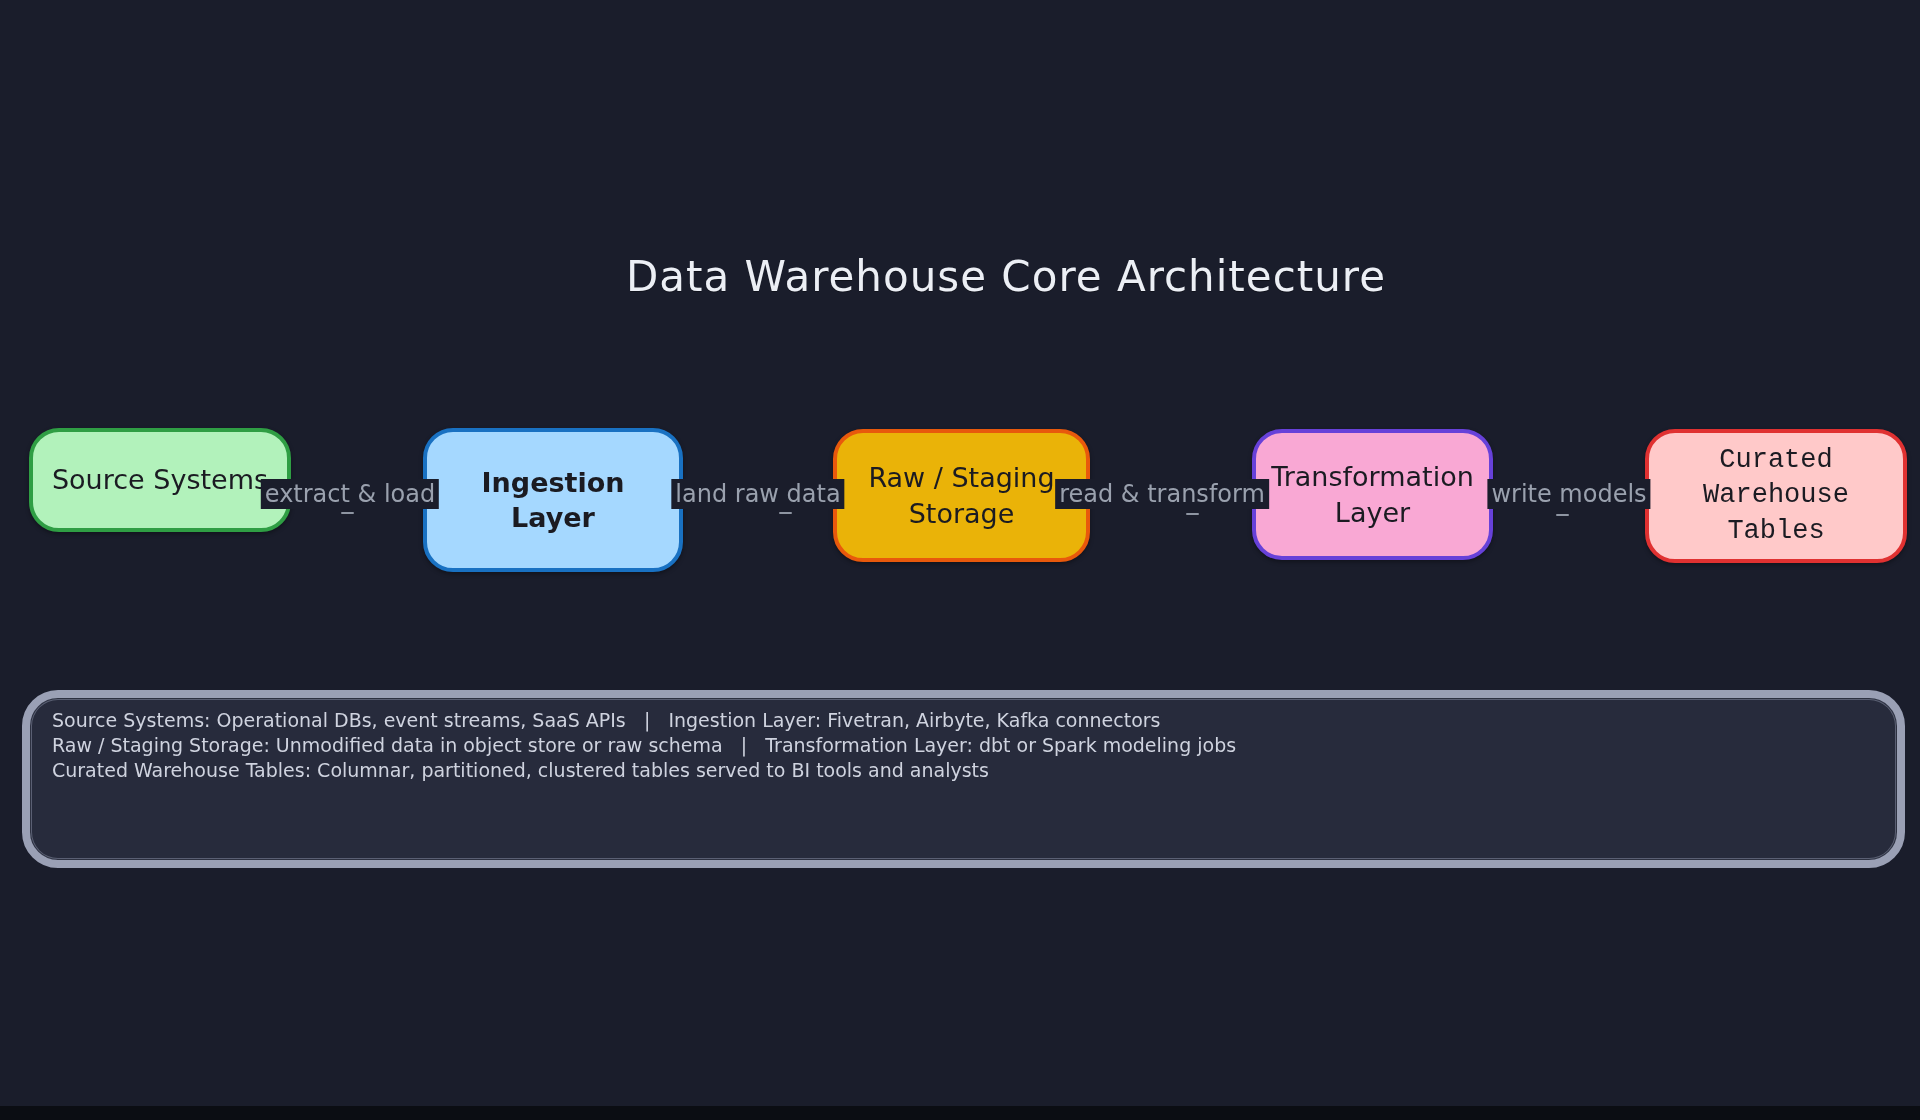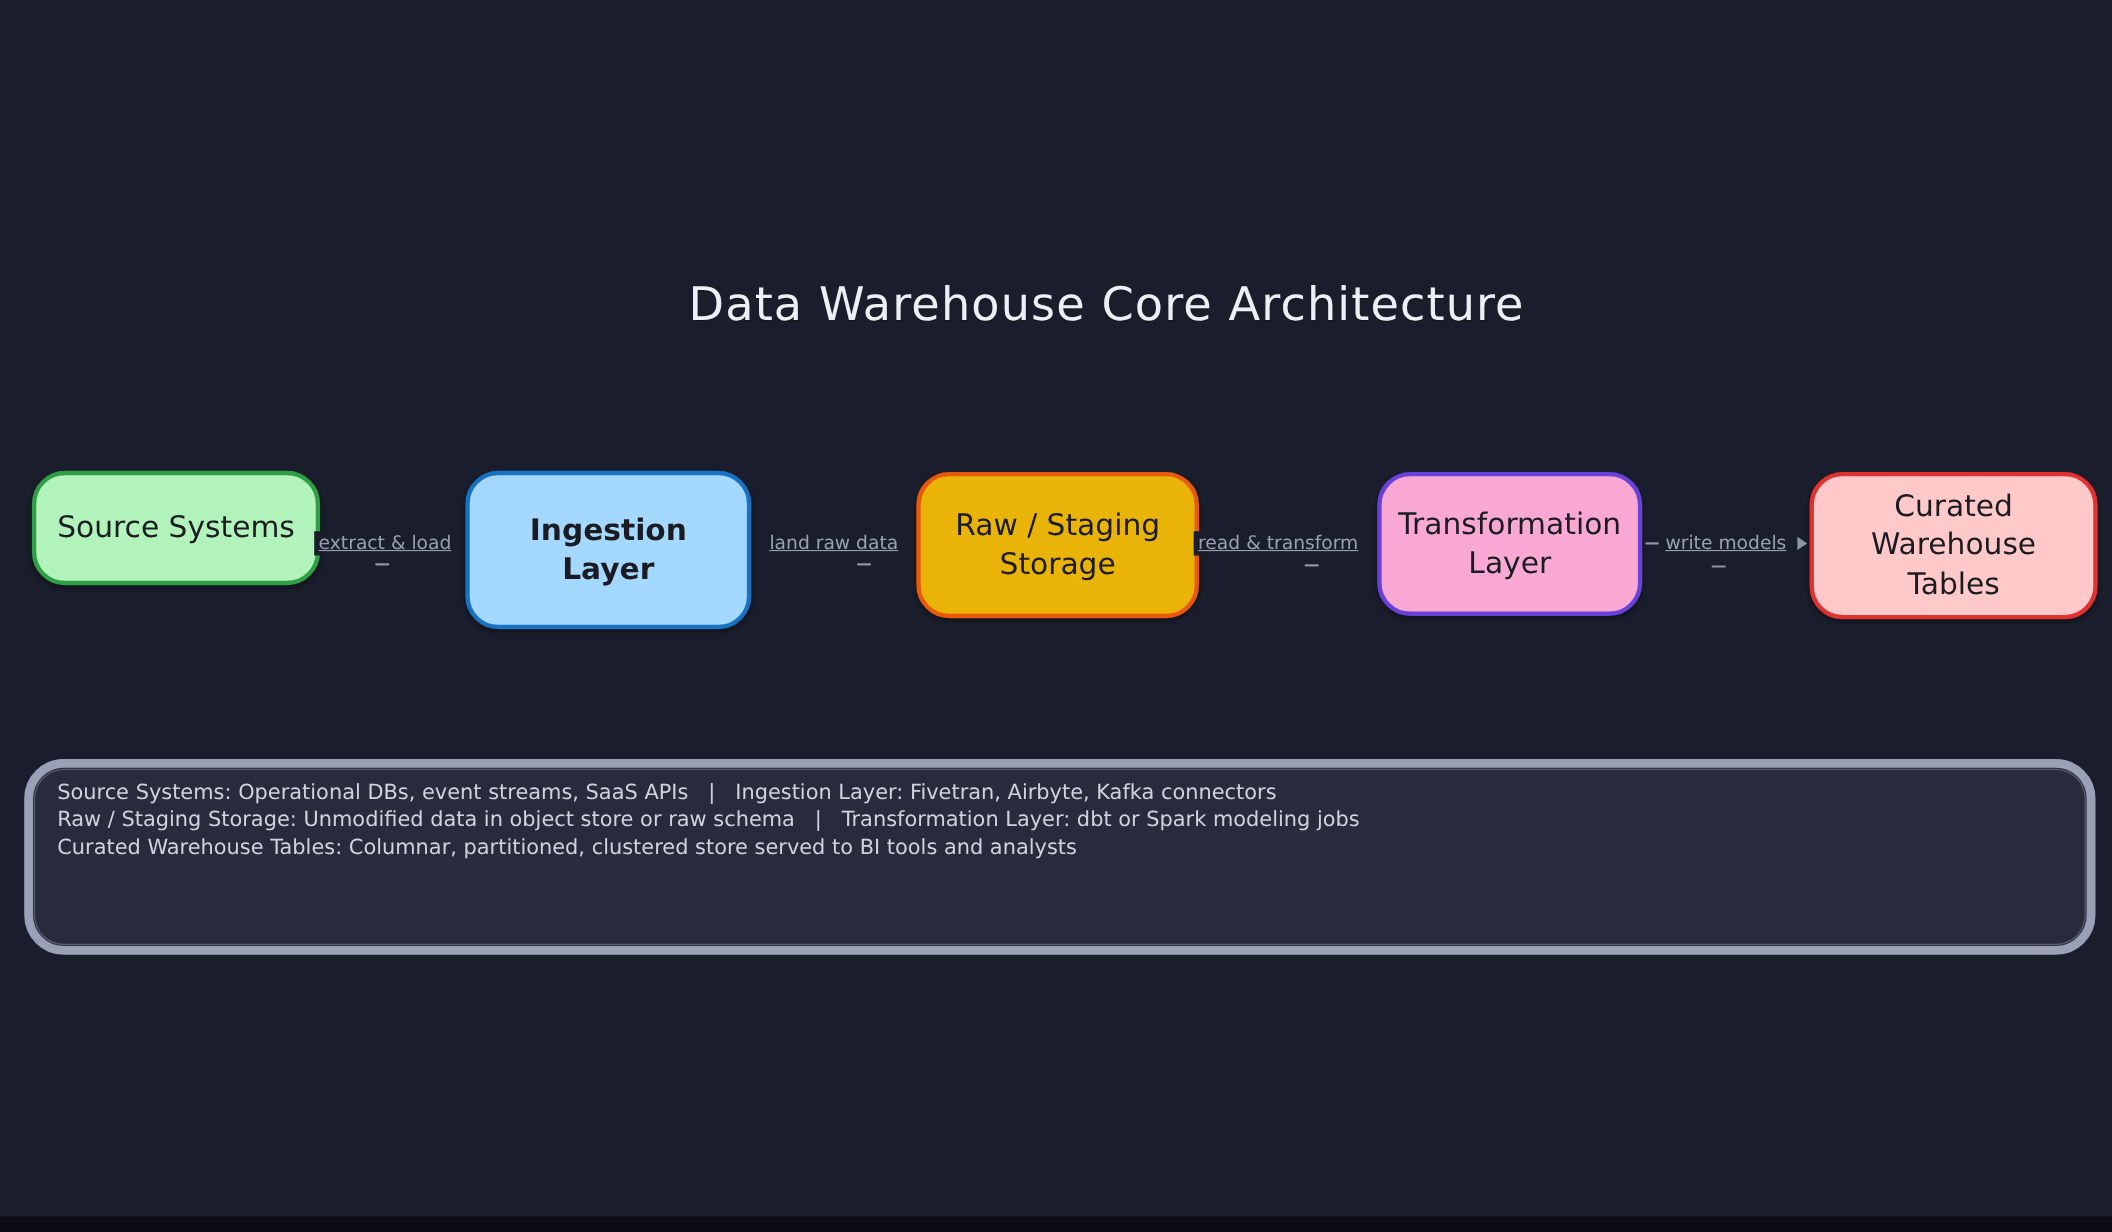--- a/index.html
+++ b/index.html
@@ -49,27 +49,26 @@
     box-shadow: 0 2px 4px rgba(0,0,0,0.35);
   }
   .node-1 { left: 29px;   top: 428px; width: 262px; height: 104px; }
   .node-2 { left: 423px;  top: 428px; width: 260px; height: 144px; font-weight: bold; }
   .node-3 { left: 833px;  top: 429px; width: 257px; height: 133px; }
   .node-4 { left: 1252px; top: 429px; width: 241px; height: 131px; }
   .node-5 { left: 1645px; top: 429px; width: 262px; height: 134px; }
   .edge-label {
     position: absolute;
     transform: translate(-50%, -50%);
-    font-size: 17px;
+    font-size: 24px;
     color: #9aa1ae;
     white-space: nowrap;
     background: #1a1d2b;
     padding: 1px 4px;
     z-index: 3;
-    text-decoration: underline;
   }
   .edge-dash {
     position: absolute;
     width: 13px;
     height: 2px;
     background: #8e95a2;
     border-radius: 2px;
     z-index: 3;
   }
   .edge-line-frag {
@@ -125,21 +124,21 @@
   </div>
 
   <div class="node node-3" style="background-color: #eab308; border-color: rgb(232, 89, 12); color: rgb(27, 27, 34);">
     <span>Raw / Staging Storage</span>
   </div>
 
   <div class="node node-4" style="background-color: #f9a8d4; border-color: rgb(103, 65, 217); color: rgb(27, 27, 34);">
     <span>Transformation Layer</span>
   </div>
 
-  <div class="node node-5" style="background-color: rgb(255, 201, 201); border-color: rgb(224, 49, 49); color: rgb(27, 27, 34);">
+  <div class="node node-5" style="background-color: rgb(255, 201, 201); border-color: rgb(224, 49, 49); color: rgb(27, 27, 34); font-family: Liberation Mono, monospace;">
     <span>Curated Warehouse Tables</span>
   </div>
 
   <div class="edge-label" style="left: 350px; top: 494px; color: rgb(154, 161, 174); background-color: rgb(26, 29, 43);">extract &amp; load</div>
   <div class="edge-dash" style="left:341px; top:512px;"></div>
 
   <div class="edge-label" style="left: 758px; top: 494px; color: rgb(154, 161, 174); background-color: rgb(26, 29, 43);">land raw data</div>
   <div class="edge-dash" style="left:779px; top:512px;"></div>
 
   <div class="edge-label" style="left: 1162px; top: 494px; color: rgb(154, 161, 174); background-color: rgb(26, 29, 43);">read &amp; transform</div>
@@ -147,18 +146,18 @@
 
   <div class="edge-line-frag" style="left:1496px; top:493px;"></div>
   <div class="edge-label" style="left: 1569px; top: 494px; color: rgb(154, 161, 174); background-color: rgb(26, 29, 43);">write models</div>
   <div class="edge-dash" style="left:1556px; top:514px;"></div>
   <div class="edge-arrowhead" style="left:1634px; top:488px;"></div>
 
   <div class="note-box" style="background-color: rgb(39, 43, 60); border-color: rgb(154, 160, 181);">
     <div class="note-text" style="color: rgb(207, 211, 223);">
       <div class="note-line">Source Systems: Operational DBs, event streams, SaaS APIs   |   Ingestion Layer: Fivetran, Airbyte, Kafka connectors</div>
       <div class="note-line">Raw / Staging Storage: Unmodified data in object store or raw schema   |   Transformation Layer: dbt or Spark modeling jobs</div>
-      <div class="note-line">Curated Warehouse Tables: Columnar, partitioned, clustered store served to BI tools and analysts</div>
+      <div class="note-line">Curated Warehouse Tables: Columnar, partitioned, clustered tables served to BI tools and analysts</div>
     </div>
   </div>
 
   <div id="bottom-strip" style="background: rgb(11, 13, 19);"></div>
 </div>
 
 </body></html>

